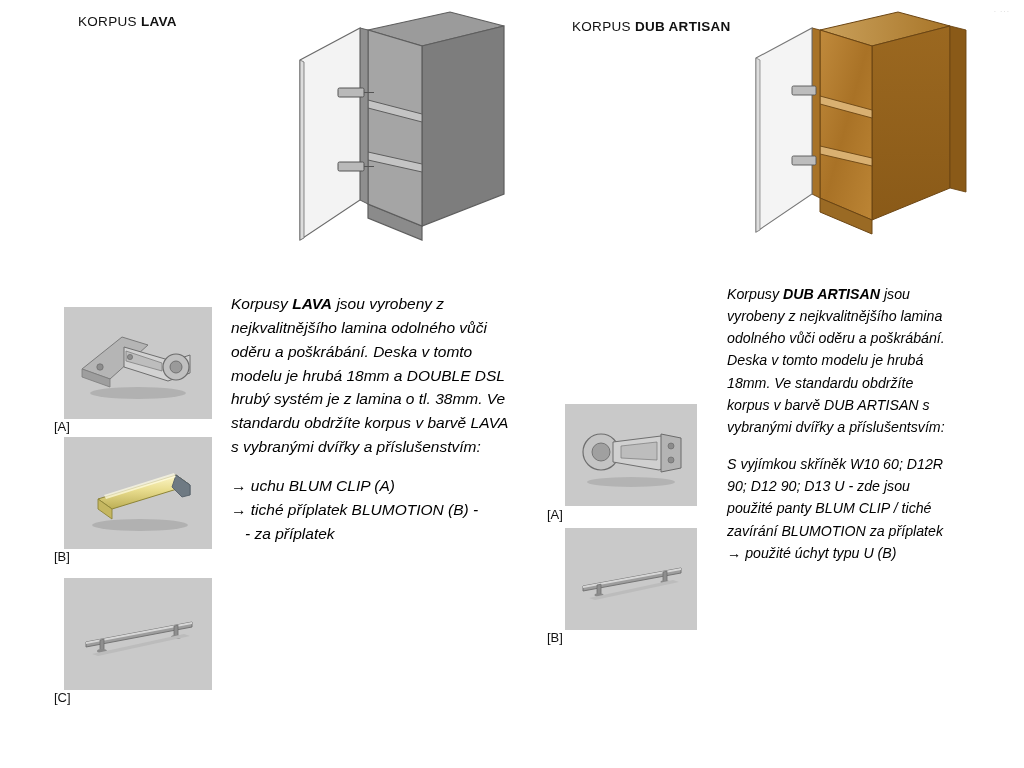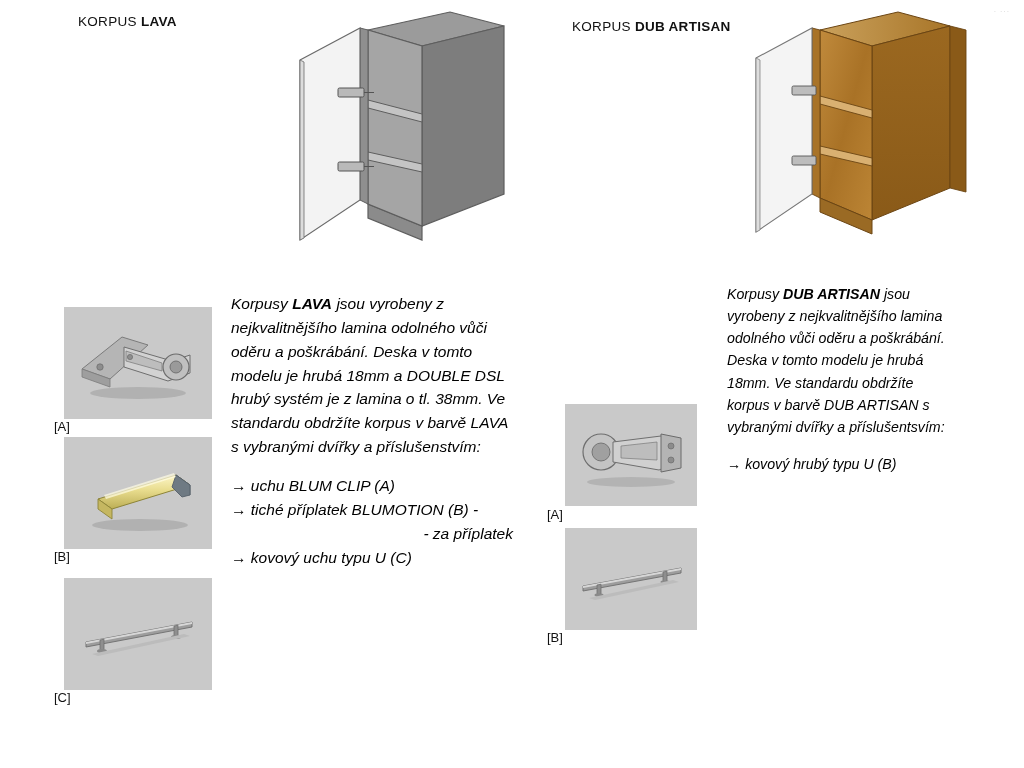--- a/index.html
+++ b/index.html
@@ -51,21 +51,21 @@
     left: 231px; top: 292px; width: 282px;
   }
   #text-dub {
     left: 727px; top: 283px; width: 232px;
     font-size: 14.2px;
     line-height: 1.56;
   }
   .bodytext p { margin: 0; }
   .bodytext .bold { font-weight: bold; }
   .gap { height: 15px; }
-  .indent-sub { padding-left: 14px; text-align: right; }
+  .indent-sub { padding-left: 14px; }
 
   
   .photo-box {
     position: absolute;
     background: #c9c9c9;
     overflow: hidden;
   }
   .photo-label {
     position: absolute;
     font-size: 13px;
@@ -177,27 +177,27 @@
       <polygon points="208,20 224,24 224,186 208,182" fill="#8a5a18" stroke="#6b4513" stroke-width="0.9"></polygon>
     </svg>
   </div>
 
   <div class="bodytext" id="text-lava">
     <p><span>Korpusy </span><span class="bold">LAVA</span><span> jsou vyrobeny z nejkvalitnějšího lamina odolného vůči oděru a poškrábání. Deska v tomto modelu je hrubá 18mm a DOUBLE DSL hrubý systém je z lamina o tl. 38mm. Ve standardu obdržíte korpus v barvě LAVA s vybranými dvířky a příslušenstvím:</span></p>
     <div class="gap"></div>
     <p>→ uchu BLUM CLIP (A)</p>
     <p>→ tiché příplatek BLUMOTION (B) -</p>
     <p class="indent-sub">- za příplatek</p>
-    <p>→ kovový uchu typu U (C)</p>
   </div>
 
   <div class="bodytext" id="text-dub">
     <p><span>Korpusy </span><span class="bold">DUB ARTISAN</span><span> jsou vyrobeny z nejkvalitnějšího lamina odolného vůči oděru a poškrábání. Deska v tomto modelu je hrubá 18mm. Ve standardu obdržíte korpus v barvě DUB ARTISAN s vybranými dvířky a příslušentsvím:</span></p>
     <div class="gap"></div>
-    <p>→ kovový hrubý typu U (B)</p>
+    <p>S vyjímkou skříněk W10 60; D12R 90; D12 90; D13 U - zde jsou použité panty BLUM CLIP / tiché zavírání BLUMOTION za příplatek</p>
+    <p>→ použité úchyt typu U (B)</p>
   </div>
 
   <div class="photo-box" id="photo-lava-a">
     <svg width="148" height="112" viewBox="0 0 148 112" xmlns="http://www.w3.org/2000/svg">
       <rect width="148" height="112" fill="#c9c9c9"></rect>
 
       <polygon points="18,62 58,30 84,38 46,72" fill="#b5b5b5" stroke="#7b7b7b" stroke-width="1"></polygon>
       <polygon points="18,62 46,72 46,80 18,70" fill="#9e9e9e" stroke="#7b7b7b" stroke-width="0.8"></polygon>
 
       <polygon points="60,40 108,54 126,48 126,66 104,74 60,60" fill="#d2d2d2" stroke="#6f6f6f" stroke-width="1"></polygon>

